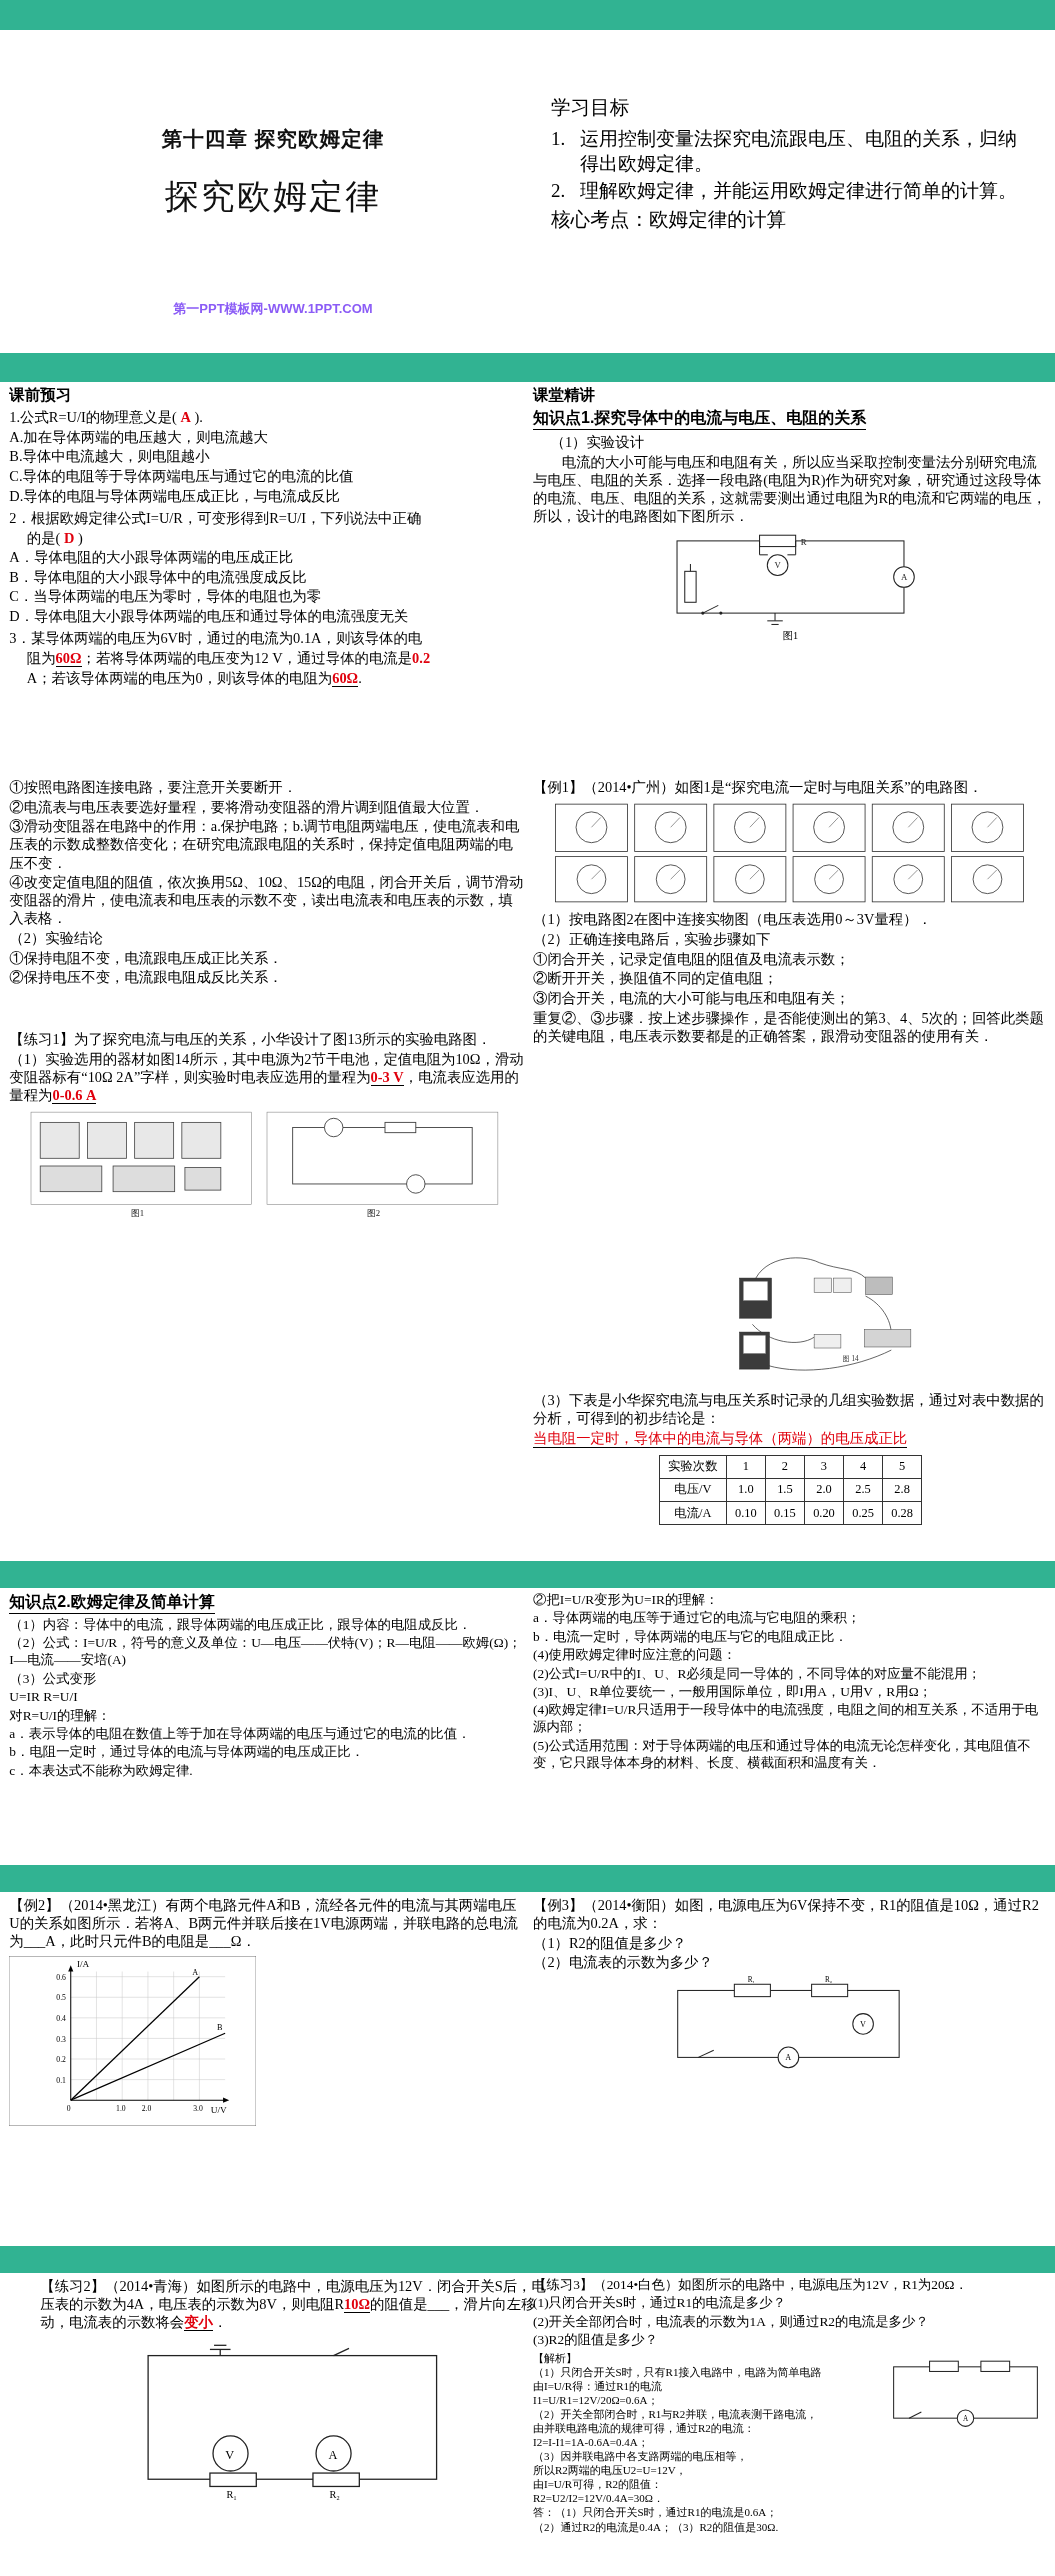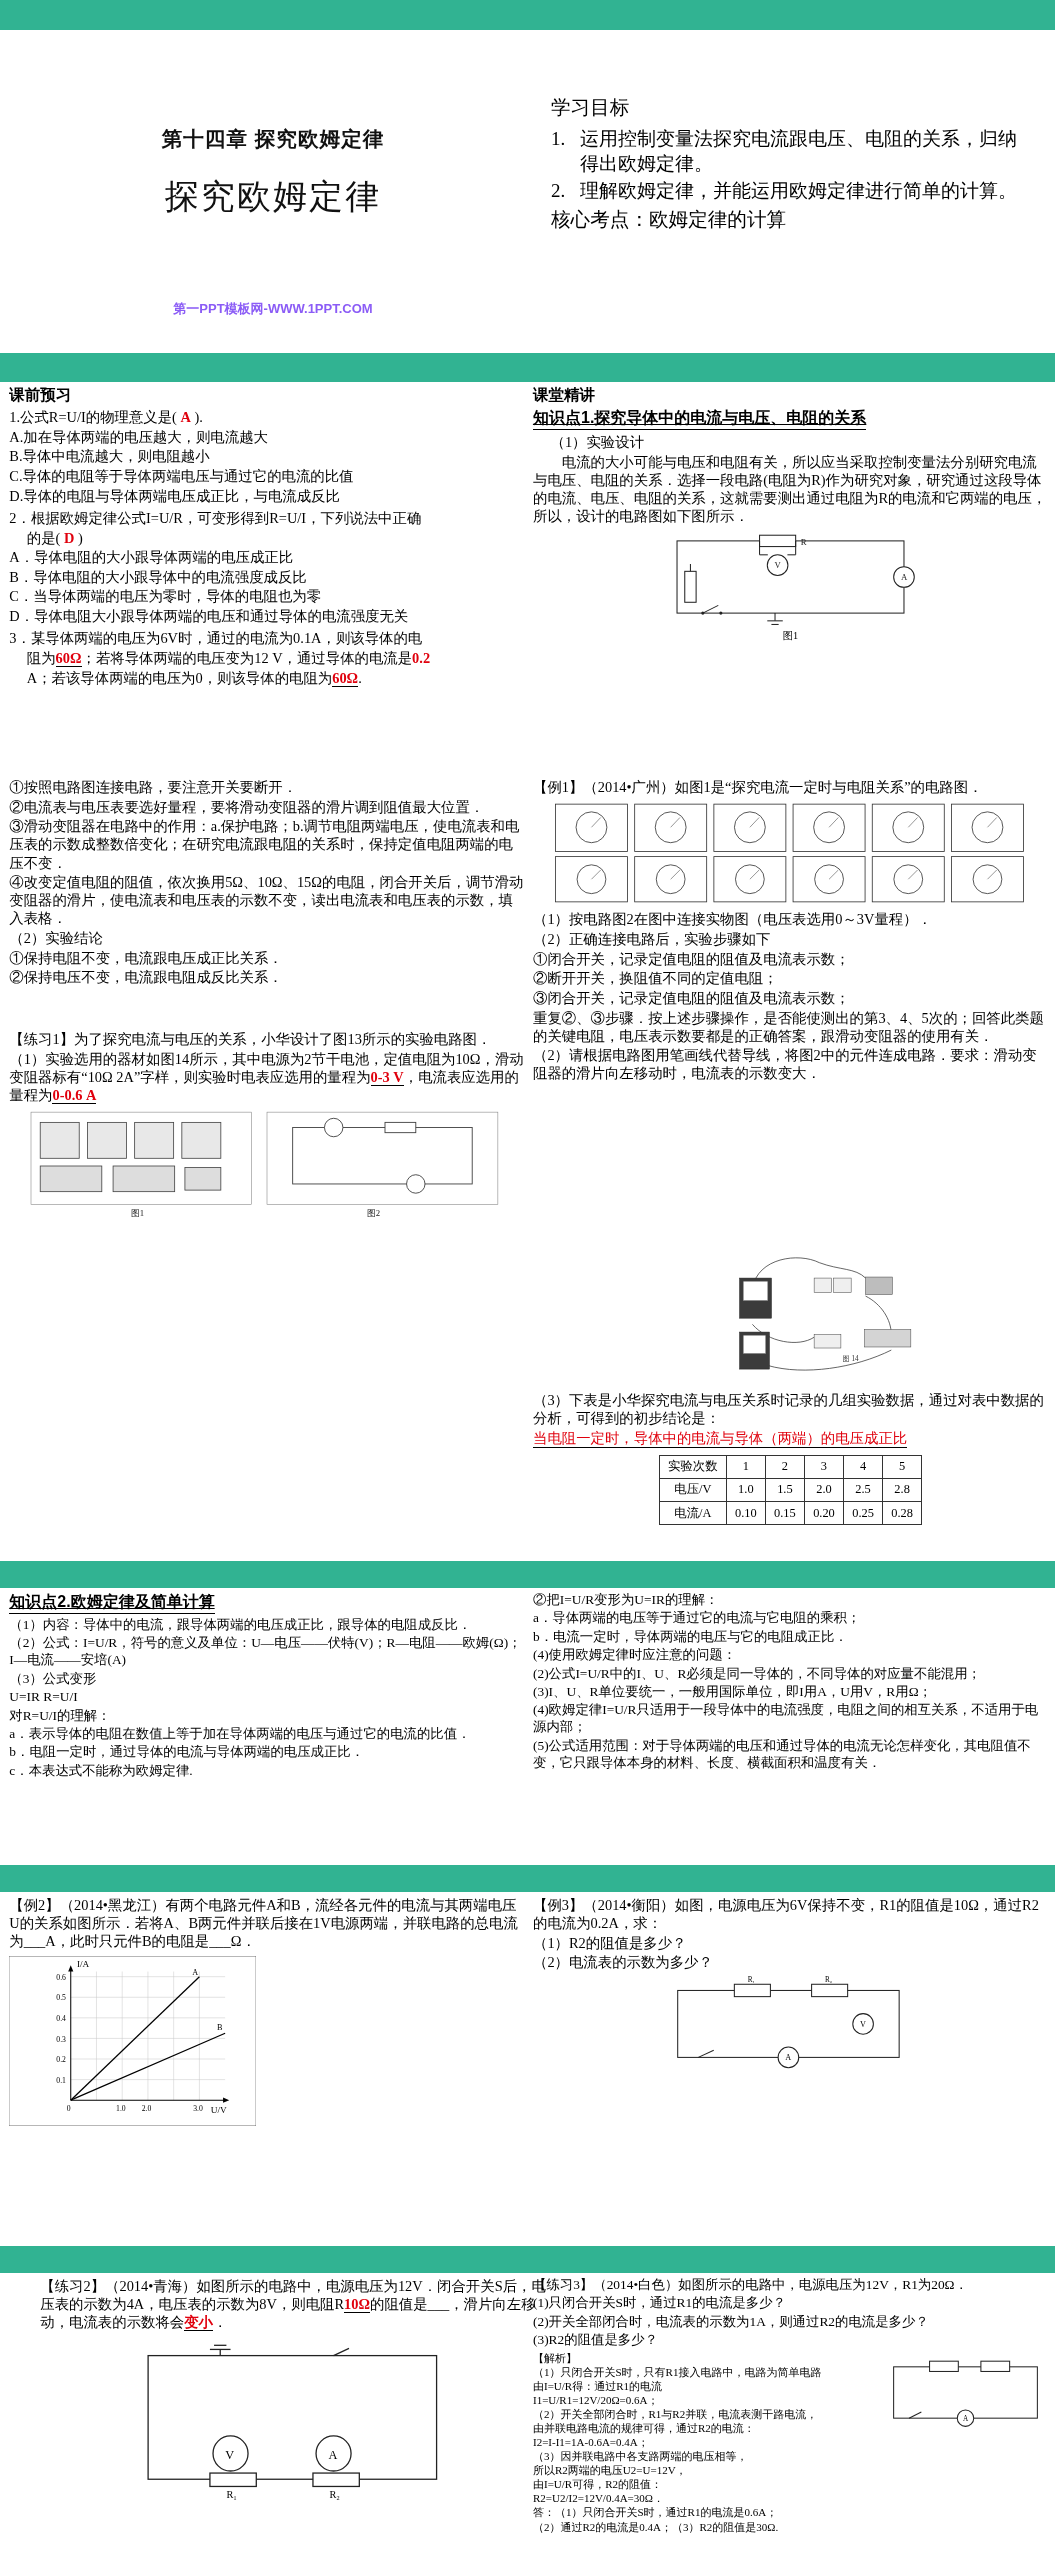--- a/index.html
+++ b/index.html
@@ -46,21 +46,21 @@
   .band { position:absolute; left:0; width:1055px; height:29px; background:#31b392; }
   .band.thin { height:27px; }
 
   
   .col { position:absolute; }
   .colL { left:9.3px; width:515px; }
   .colR { left:533px; width:515px; }
 
   .sec-label { font-size:15.5px; font-weight:bold; font-family:"Liberation Sans","DejaVu Sans",sans-serif; margin:0 0 2.1px 0; }
   .kp { font-size:16px; font-weight:bold; font-family:"Liberation Sans","DejaVu Sans",sans-serif;
-        border-bottom:1px solid #000; display:inline-block; margin-bottom:3.1px;text-decoration:underline; }
+        border-bottom:1px solid #000; display:inline-block; margin-bottom:3.1px; }
   p.t { margin:0 0 1.5px 0; font-size:14.4px; line-height:1.26; }
   p.t2 { margin:0 0 1.5px 0; font-size:13.4px; line-height:1.26; }
   p.ind { text-indent:2em; }
   .red { color:#e0000d; font-weight:bold; }
   .redu { color:#e0000d; font-weight:bold; border-bottom:1px solid #000; }
 
   
   .fig { display:block; margin:3.1px auto; }
   .figcap { text-align:center; font-size:10.3px; margin-top:-1px;}
 
@@ -225,23 +225,22 @@
           <line x1="540" y1="156" x2="558" y2="138"></line>
         <line x1="694" y1="156" x2="712" y2="138"></line>
           <line x1="848" y1="156" x2="866" y2="138"></line>
       </g>
     </svg>
 
     <p class="t">（1）按电路图2在图中连接实物图（电压表选用0～3V量程）．</p>
     <p class="t">（2）正确连接电路后，实验步骤如下</p>
     <p class="t">①闭合开关，记录定值电阻的阻值及电流表示数；</p>
     <p class="t">②断开开关，换阻值不同的定值电阻；</p>
-    <p class="t">③闭合开关，记录定值电阻的阻值及电流表示数；</p>
+    <p class="t">③闭合开关，电流的大小可能与电压和电阻有关；</p>
     <p class="t">重复②、③步骤．按上述步骤操作，是否能使测出的第3、4、5次的；回答此类题的关键电阻，电压表示数要都是的正确答案，跟滑动变阻器的使用有关．</p>
-    <p class="t">（2）请根据电路图用笔画线代替导线，将图2中的元件连成电路．要求：滑动变阻器的滑片向左移动时，电流表的示数变大．</p>
   </div>
 
   <svg style="position:absolute; left:737px; top:1247px;" width="216" height="129" viewBox="0 0 420 250">
     <g fill="none" stroke="#444" stroke-width="1.6">
       <path d="M30 80 C 40 20, 120 10, 160 30"></path>
       <path d="M160 30 C 200 45, 230 40, 250 60"></path>
       <path d="M30 150 C 60 185, 120 195, 150 175"></path>
       <path d="M250 95 C 280 110, 300 140, 300 170"></path>
       <path d="M60 230 C 130 250, 230 235, 300 200"></path>
     </g>

